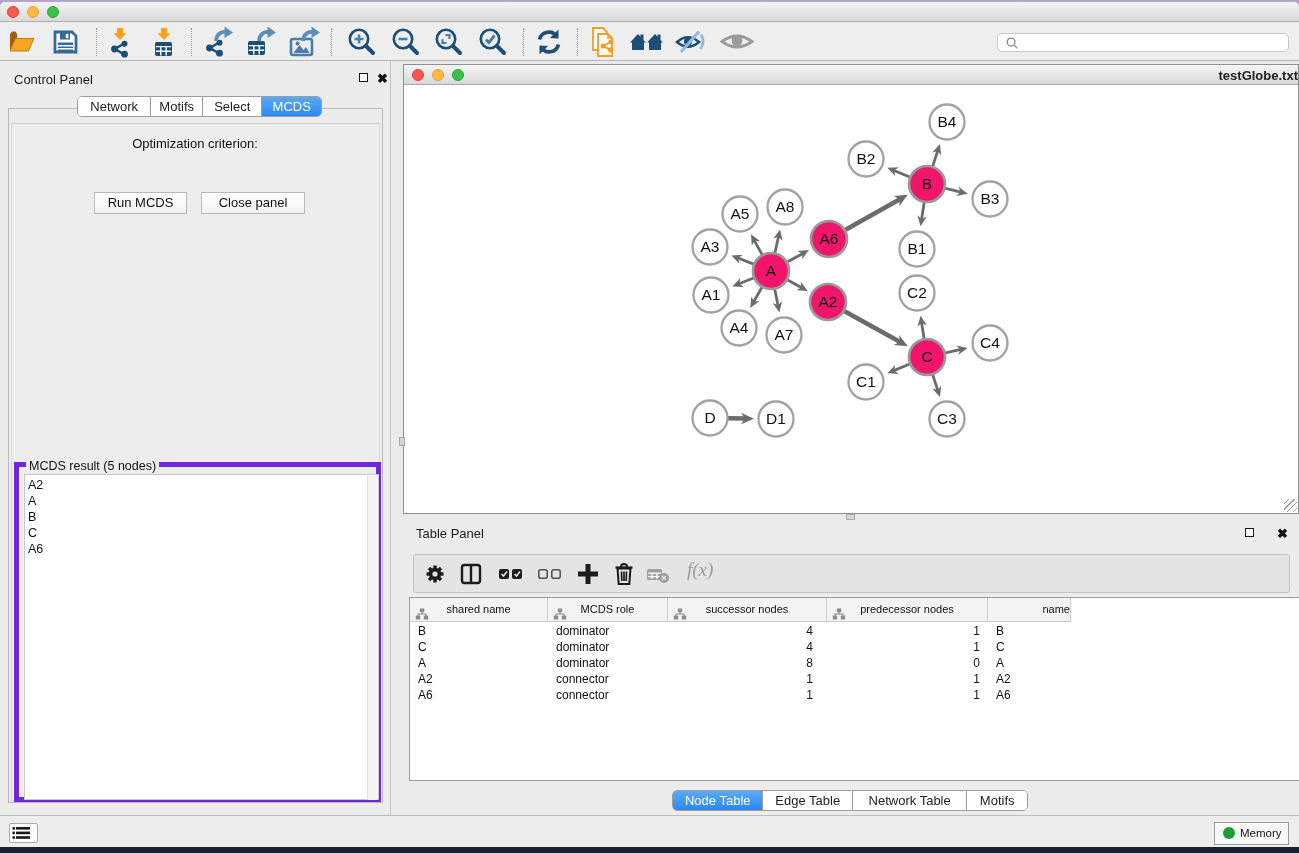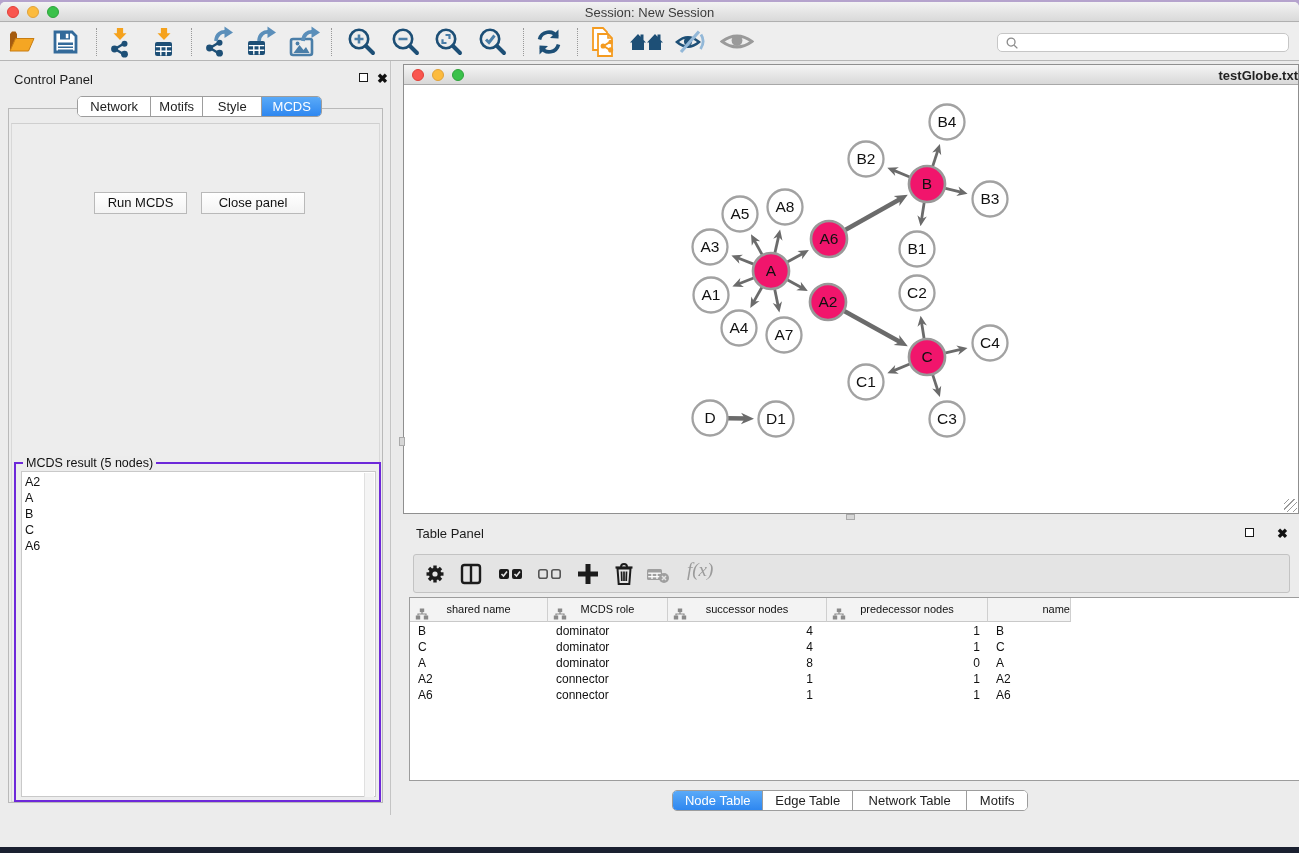--- a/index.html
+++ b/index.html
@@ -31,21 +31,21 @@
 .tabs .tab.sel { background:linear-gradient(#5aaaf8,#2e87f0); color:#fff; }
 
 #mcdsbox { position:absolute; left:8px; top:47px; width:375px; height:695px; border:1px solid #b9b9b9; background:#ececec; }
 #mcdsinner { position:absolute; left:2px; top:14px; width:369px; height:679px; border:1px solid #d8d8d8; border-top-color:#cfcfcf; background:#ededed; }
 #optlabel { position:absolute; top:75px; width:100%; text-align:center; font-size:13px; color:#111; }
 #dropdown { position:absolute; left:43px; top:97px; width:312px; height:23px; background:#fff; border:1px solid #b5b5b5; border-radius:4px; }
 #dropdown .dtext { position:absolute; left:13px; top:3px; font-size:13px; color:#111; }
 #dropdown .dbtn { position:absolute; right:-1px; top:-1px; width:22px; height:23px; border-radius:0 4px 4px 0; background:linear-gradient(#6cb2f9,#2371ea); border:1px solid #2a6fd4; }
 .btn { position:absolute; height:22px; background:linear-gradient(#ffffff,#f3f3f3); border:1px solid #b9b9b9; border-radius:0; font-size:13px; color:#111; text-align:center; line-height:20px; }
 
-#groupbox { position:absolute; left:14px; top:401px; width:367px; height:340px; border:2px solid #6d28d9; }
+#groupbox { position:absolute; left:14px; top:401px; width:367px; height:340px; border:5px solid #6d28d9; }
 #grouplabel { position:absolute; left:7px; top:-8px; background:#ececec; padding:0 3px; font-size:12.5px; color:#111; }
 #mcdslist { position:absolute; left:5px; top:7px; width:355px; height:326px; background:#fff; border:1px solid #c9c9c9; font-size:12.5px; color:#111; line-height:16px; padding:2px 0 0 3px; }
 #mcdslist .sbar { position:absolute; right:1px; top:1px; width:10px; height:324px; background:#f4f4f4; border-left:1px solid #e0e0e0; }
 
 #mdi { position:absolute; top:59px; left:392px; width:907px; height:754px; background:#eaeaea; }
 
 #netwin { position:absolute; left:11px; top:3px; width:896px; height:450px; background:#fff; border:1px solid #8f8f8f; }
 #nw-title { position:absolute; top:0; left:0; width:100%; height:20px; background:linear-gradient(#f5f5f5,#d8d8d8); border-bottom:1px solid #a8a8a8; }
 #nw-title .t1 { left:8px; background:#f9564f; border:1px solid #e14039; }
 #nw-title .t2 { left:28px; background:#fcbb3e; border:1px solid #e0a23a; }
@@ -73,21 +73,20 @@
 #handle2 { position:absolute; left:454px; top:453px; width:9px; height:6px; background:#d6d6d6; border:1px solid #aaa; }
 </style>
 </head>
 <body>
 <div id="desktop-top"></div>
 <div id="win">
   <div id="titlebar">
     <div class="tl t1"></div>
       <div class="tl t2"></div>
       <div class="tl t3"></div>
-    <div class="ttl">Session: New Session</div>
   </div>
   <div id="toolbar">
     <div class="tsep" style="left:96px"></div>
       <div class="tsep" style="left:191px"></div>
       <div class="tsep" style="left:331px"></div>
       <div class="tsep" style="left:523px"></div>
       <div class="tsep" style="left:577px"></div>
 <svg style="left:7px" width="30" height="30" viewBox="0 0 30 30">
 <path d="M3 7 L3 24 L10 24 L10 7 L8.5 4.5 L5 4.5 L3 7 Z" fill="#a55c10"></path>
 <path d="M3 24 L8.5 11.5 L27 11.5 L21.5 24 Z" fill="#f5a623" stroke="#c87d12" stroke-width="1"></path>
@@ -223,26 +222,27 @@
         </svg>
       </div>
   </div>
   <div id="cpanel">
     <div class="panhead" style="position:absolute;left:14px;top:11px;">Control Panel</div>
     <div class="float-ic" style="left:359px;top:12px;"></div>
     <div class="close-ic" style="left:377px;top:10px;">✖</div>
     <div class="tabs" style="left:77px;top:35px;width:245px;">
       <div class="tab" style="width:74px;">Network</div>
       <div class="tab" style="width:52px;">Motifs</div>
-      <div class="tab" style="width:60px;">Style</div>
+      <div class="tab" style="width:60px;">Select</div>
       <div class="tab sel" style="width:59px;">MCDS</div>
     </div>
     <div id="mcdsbox">
         <div id="mcdsinner"></div>
       </div>
+    <div id="optlabel">Optimization criterion:</div>
     <div class="btn" style="left:94px;top:131px;width:93px;">Run MCDS</div>
     <div class="btn" style="left:201px;top:131px;width:104px;">Close panel</div>
     <div id="groupbox">
       <div id="grouplabel">MCDS result (5 nodes)</div>
       <div id="mcdslist">A2<br>A<br>B<br>C<br>A6<div class="sbar"></div></div>
     </div>
   </div>
   <div id="mdi">
     <div id="netwin">
       <div id="nw-title">
@@ -458,13 +458,26 @@
       <div id="btabs">
         <div class="tabs" style="left:0;top:0;width:356px;">
           <div class="tab sel" style="width:91px;">Node Table</div>
           <div class="tab" style="width:90px;">Edge Table</div>
           <div class="tab" style="width:115px;">Network Table</div>
           <div class="tab" style="width:60px;">Motifs</div>
         </div>
       </div>
     </div>
   </div>
+  <div id="statusbar">
+    <div id="listbtn"><svg width="27" height="18" viewBox="0 0 27 18">
+          <g fill="#1a1a1a">
+            <rect x="6" y="3" width="14" height="2.6"></rect>
+            <rect x="6" y="7.6" width="14" height="2.6"></rect>
+            <rect x="6" y="12.2" width="14" height="2.6"></rect>
+            <rect x="2.5" y="3" width="2.4" height="2.6"></rect>
+            <rect x="2.5" y="7.6" width="2.4" height="2.6"></rect>
+            <rect x="2.5" y="12.2" width="2.4" height="2.6"></rect>
+          </g>
+        </svg></div>
+    <div id="membtn"><span class="dot"></span>Memory</div>
+  </div>
 </div>
 
 </body></html>

